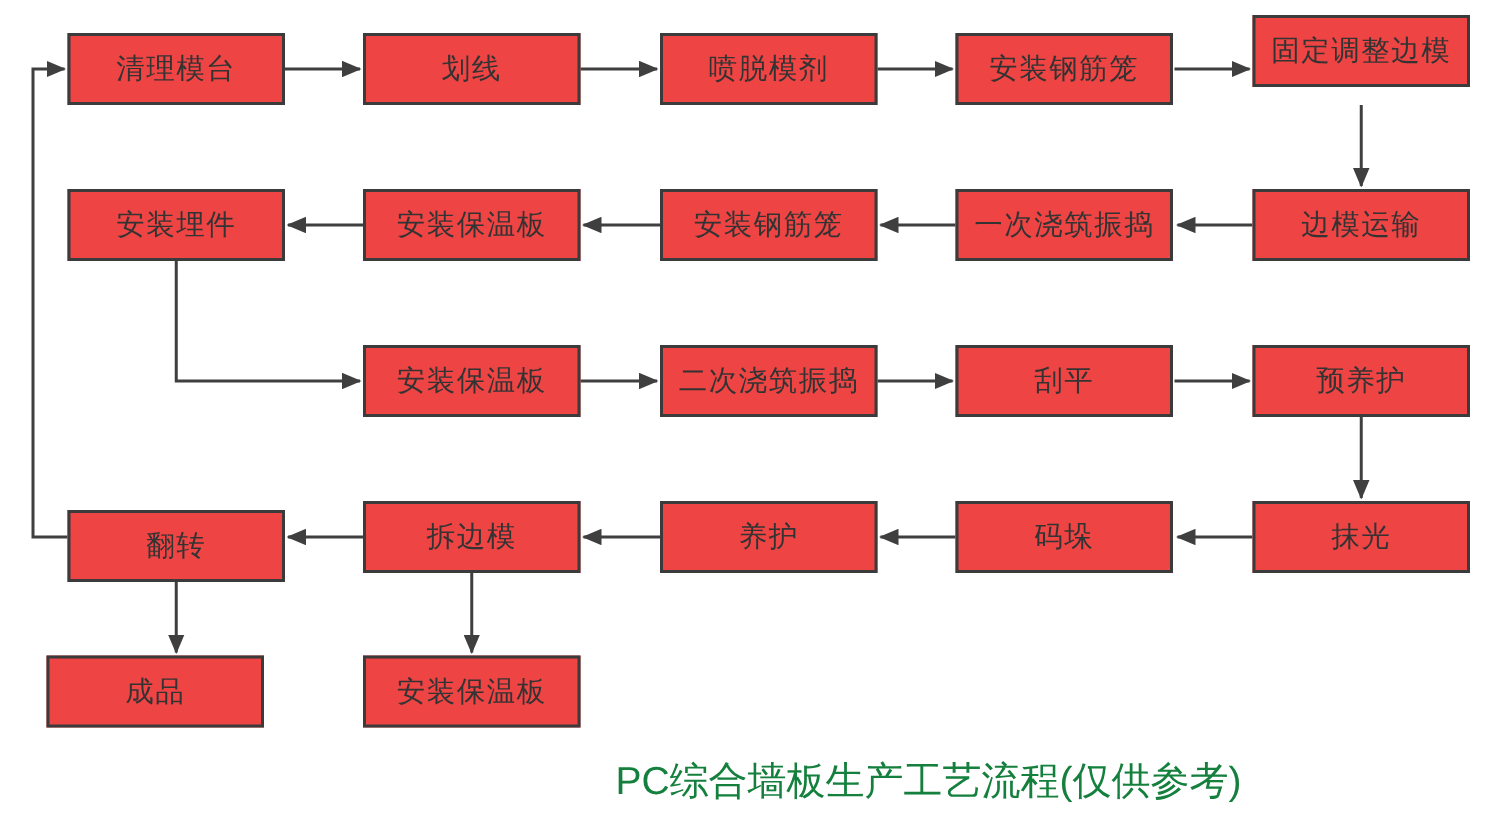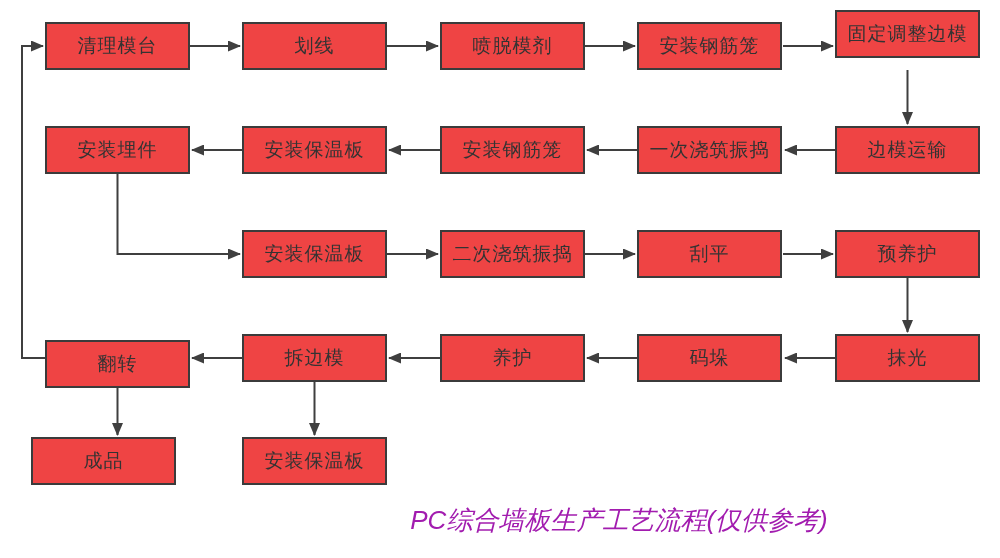--- a/index.html
+++ b/index.html
@@ -10,21 +10,21 @@
   #arrow-layer{position:absolute;left:0;top:0;width:1000px;height:558px;}
   .node{
     position:absolute;width:145px;height:48px;box-sizing:border-box;
     border:2px solid #3b3b3b;background:#ef4444;color:#333333;
     display:flex;align-items:center;justify-content:center;
     font-size:19px;letter-spacing:1px;white-space:nowrap;z-index:2;
   }
   .edge{stroke:#3f3f3f;stroke-width:2;fill:none;}
   #diagram-title{
     position:absolute;left:619px;top:503px;transform:translateX(-50%);
-    font-size:26px;color:#a21caf;white-space:nowrap;z-index:2;font-style:italic;
+    font-size:26px;color:#15803d;white-space:nowrap;z-index:2;
   }
 </style>
 </head>
 <body>
 
 <svg id="arrow-layer" viewBox="0 0 1000 558">
   <defs>
     <marker id="ah" markerUnits="userSpaceOnUse" markerWidth="13" markerHeight="11" refX="12" refY="5.5" orient="auto">
       <path d="M0,0 L13,5.5 L0,11 Z" fill="#3f3f3f"></path>
     </marker>

